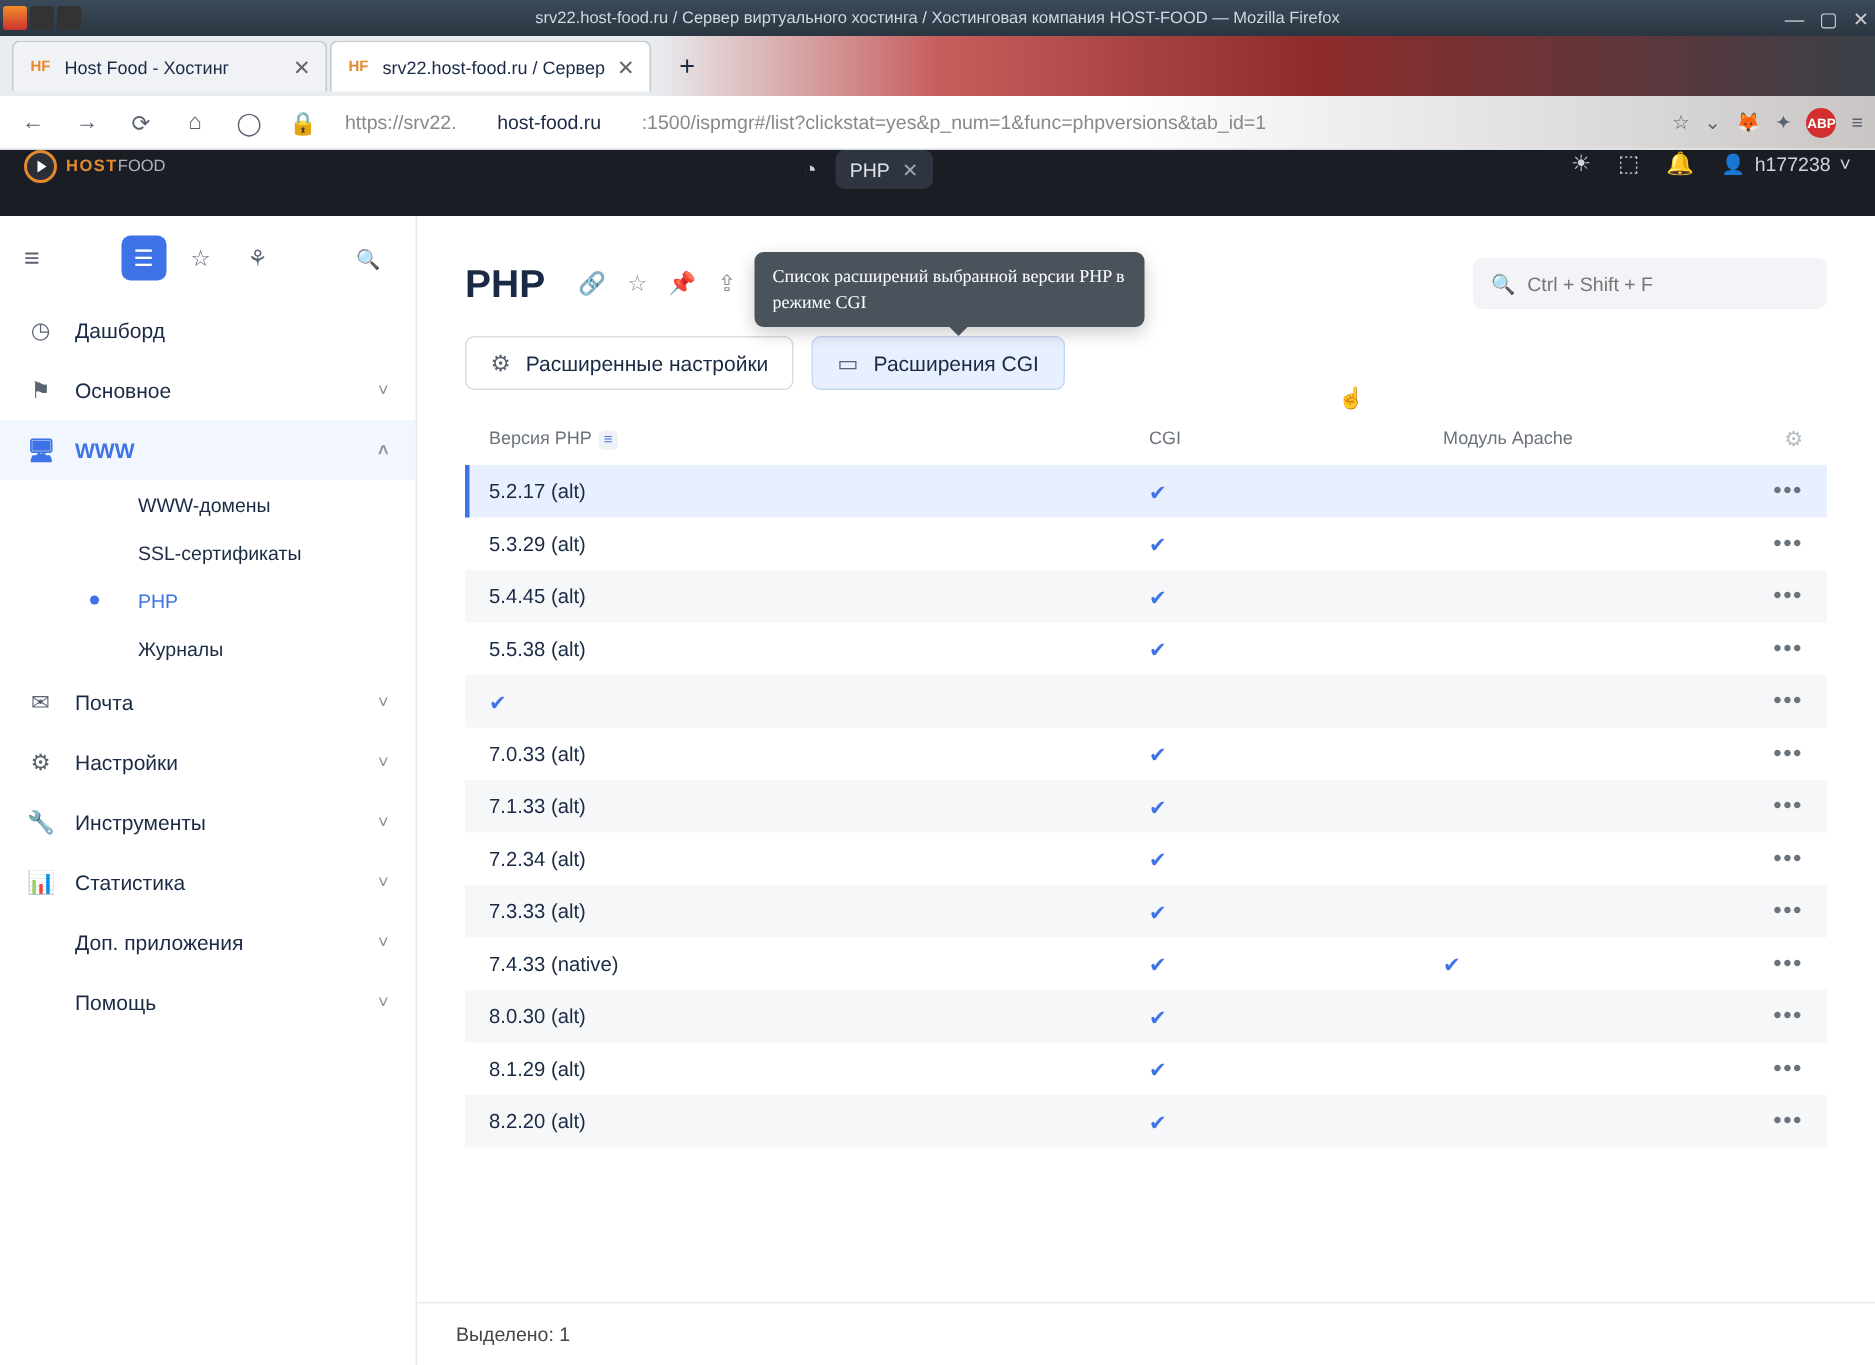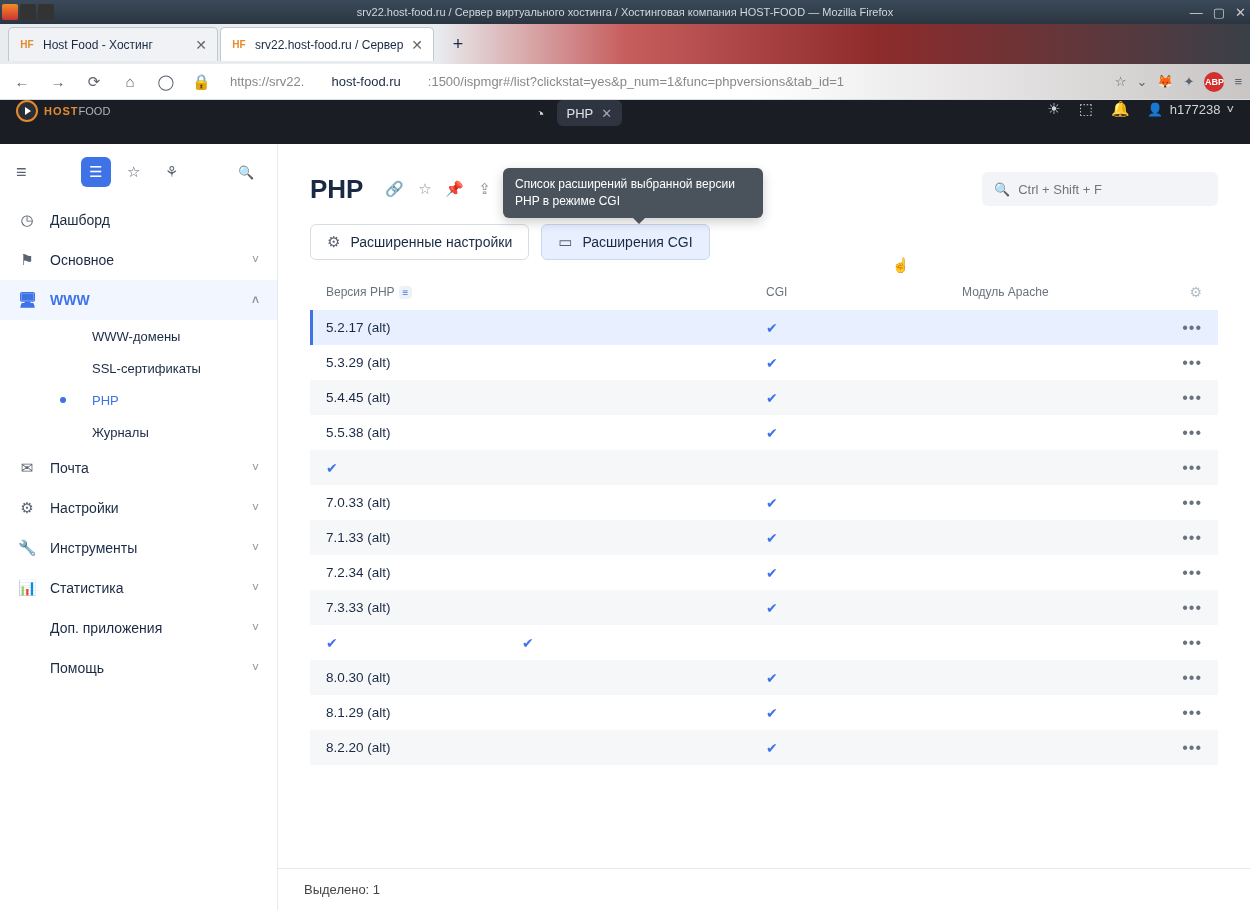--- a/index.html
+++ b/index.html
@@ -74,21 +74,21 @@
 .page-title-row { display:flex; align-items:center; gap:12px; position:relative; }
 .page-title { font-size:26px; font-weight:700; color:#1a2a44; }
 .title-icons { display:flex; gap:14px; color:#8a929c; font-size:15px; margin-left:10px;}
 .title-icons span{cursor:pointer;}
 .search-box { margin-left:auto; width:236px; height:34px; background:#f2f4f7; border-radius:6px; display:flex; align-items:center; padding:0 12px; gap:8px; color:#8a929c;}
 .search-box input{ border:none; background:transparent; outline:none; font-size:13px; color:#444; flex:1;}
 .action-row { display:flex; gap:12px; margin-top:18px; position:relative;}
 .action-btn { height:36px; border:1px solid #d8dde2; border-radius:6px; background:#fff; display:flex; align-items:center; padding:0 16px; gap:10px; font-size:14px; color:#1a2a44; cursor:pointer;}
 .action-btn .aicon{ color:#5a6470; font-size:15px;}
 .action-btn.hl { background:#e8f0ff; border-color:#c7d8f5;}
-.tooltip { position:absolute; background:#4a525c; color:#fff; font-size:12px; padding:8px 12px; border-radius:6px; width:260px; left:193px; top:-56px; line-height:1.4; box-shadow:0 4px 12px rgba(0,0,0,.2);}
+.tooltip { position:absolute; background:#4a525c; color:#fff; font-size:12px; padding:8px 12px; border-radius:6px; width:260px; left:193px; top:-56px; line-height:1.4; box-shadow:0 4px 12px rgba(0,0,0,.2);font-family:Liberation Serif, serif;}
 .tooltip::after{content:"";position:absolute;bottom:-6px;left:130px;border-left:6px solid transparent;border-right:6px solid transparent;border-top:6px solid #4a525c;}
 .cursor-hand{ position:absolute; left:350px; top:32px; font-size:14px; }
 
 
 .table { margin-top:14px; }
 .thead { height:36px; display:flex; align-items:center; padding:0 16px; font-size:12px; color:#6a727c; }
 .col-v{ flex:0 0 440px;}
 .col-c{ flex:0 0 196px;}
 .col-m{ flex:1;}
 .col-a{ flex:0 0 40px; text-align:right;}
@@ -340,20 +340,21 @@
     <div class="col-m"></div>
     <div class="col-a"><span class="dots">•••</span></div>
   </div>
             <div class="trow ">
     <div class="col-v">7.3.33 (alt)</div>
     <div class="col-c"><span class="check-ic">✔</span></div>
     <div class="col-m"></div>
     <div class="col-a"><span class="dots">•••</span></div>
   </div>
             <div class="trow ">
+    <div class="col-v">7.4.33 (native)</div>
     <div class="col-c"><span class="check-ic">✔</span></div>
     <div class="col-m"><span class="check-ic">✔</span></div>
     <div class="col-a"><span class="dots">•••</span></div>
   </div>
             <div class="trow ">
     <div class="col-v">8.0.30 (alt)</div>
     <div class="col-c"><span class="check-ic">✔</span></div>
     <div class="col-m"></div>
     <div class="col-a"><span class="dots">•••</span></div>
   </div>

